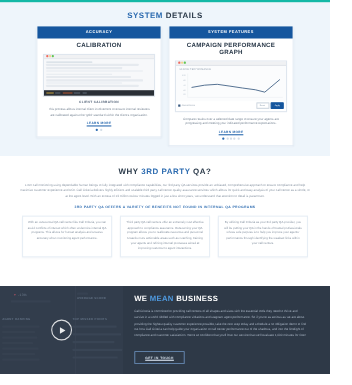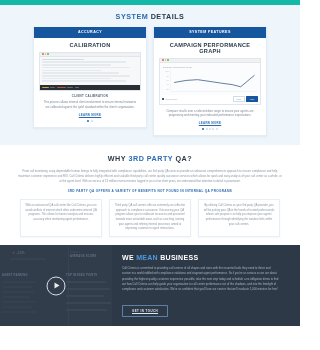--- a/index.html
+++ b/index.html
@@ -8,21 +8,21 @@
     font-family: "Liberation Sans", sans-serif;
     background: #ffffff;
     color: #3c4858;
     -webkit-font-smoothing: antialiased;
   }
 
   
   .sec-details {
     background: #eef5fb;
     padding: 7px 0 9px;
-    border-top: 5px solid #14b8a6;
+    border-top: 2px solid #14b8a6;
   }
   .sec-title {
     text-align: center;
     font-size: 7.2px;
     font-weight: bold;
     letter-spacing: .5px;
     color: #2b3a4a;
     margin-bottom: 6px;
   }
   .sec-title .hl { color: #2c6bb0; }
@@ -171,21 +171,21 @@
     display: flex;
     justify-content: center;
     gap: 1.6px;
     margin-top: 3px;
     padding-bottom: 1px;
   }
   .pdot { width: 1.8px; height: 1.8px; border-radius: 50%; background: #d3dde7; }
   .pdot.on { background: #2c6bb0; }
 
   
-  .sec-qa { background: #ffffff; padding: 9px 0 8px; }
+  .sec-qa { background: #ffffff; padding: 9px 0 26px; }
   .qa-lead {
     font-size: 2.8px;
     line-height: 1.75;
     color: #8a96a4;
     text-align: center;
     padding: 0 18px;
     margin-top: 5px;
   }
   .qa-tag {
     text-align: center;

